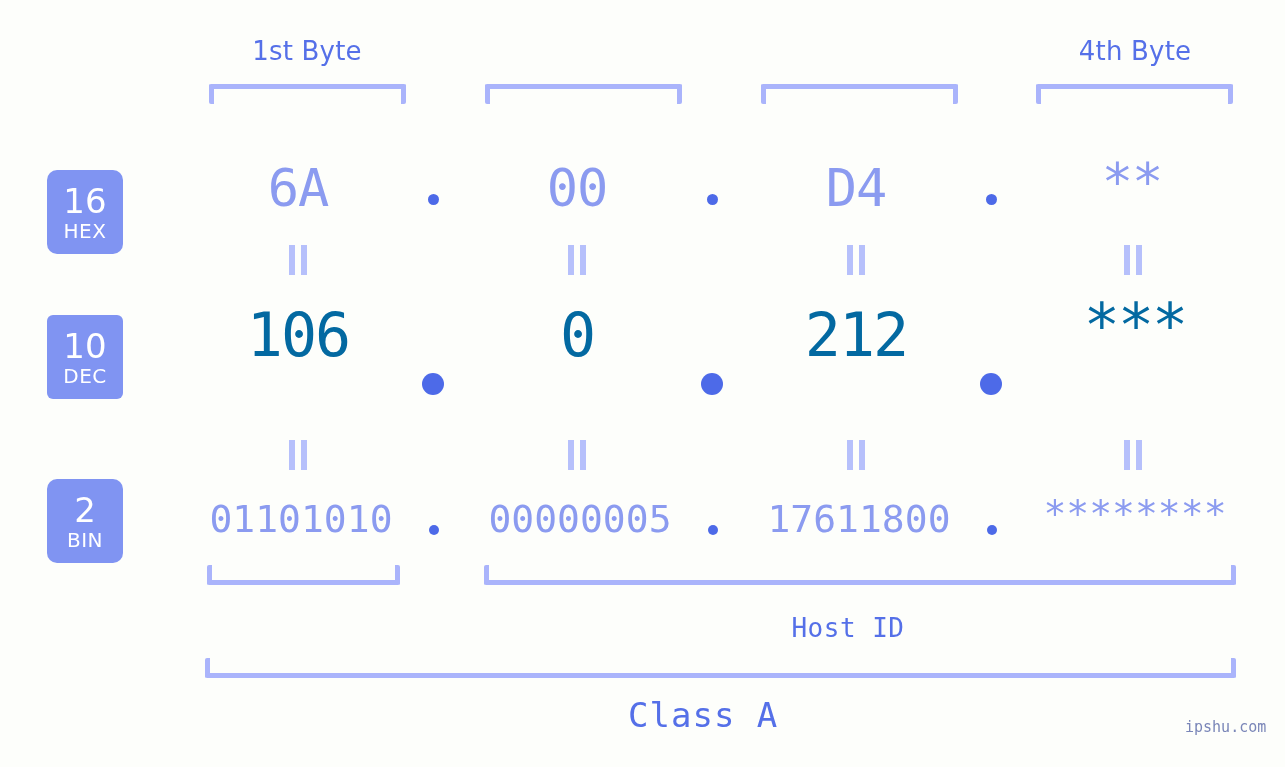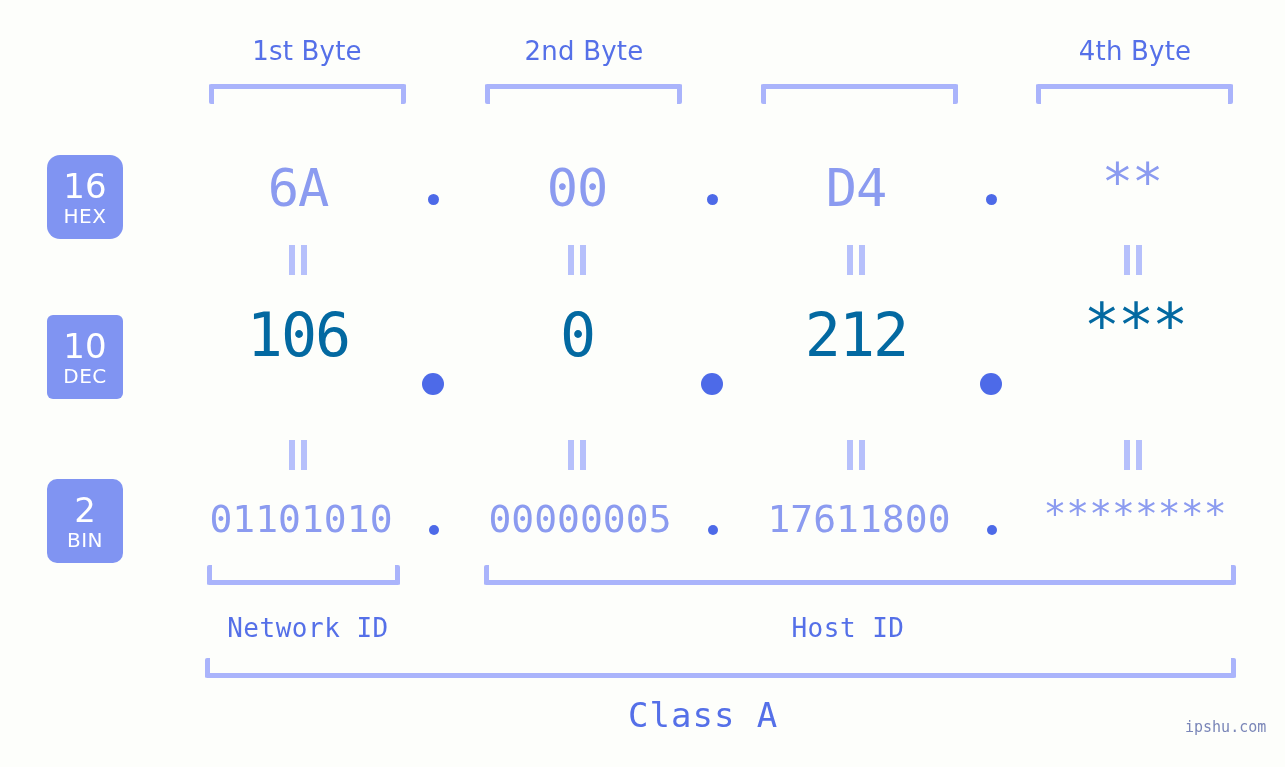--- a/index.html
+++ b/index.html
@@ -156,29 +156,28 @@
     color: #7a86b8;
     white-space: nowrap;
   }
 </style>
 </head>
 <body>
 
 <div id="stage">
 
   <div class="byte-label" style="left:207px; top:36px; width:200px;">1st Byte</div>
-  <div class="byte-label" style="left:486px; top:36px; width:196px;">2nd Byte</div>
   <div class="byte-label" style="left:1037px; top:36px; width:196px;">4th Byte</div>
 
   <div class="bracket-top" style="left:209px; top:84px; width:197px;"></div>
   <div class="bracket-top" style="left:485px; top:84px; width:197px;"></div>
   <div class="bracket-top" style="left:761px; top:84px; width:197px;"></div>
   <div class="bracket-top" style="left:1036px; top:84px; width:197px;"></div>
 
-  <div class="base-badge" style="left:47px; top:155px;border-radius:13px;">
+  <div class="base-badge" style="left:47px; top:170px;">
     <span class="num">16</span>
     <span class="name">HEX</span>
   </div>
 
   <div class="row-hex">
     <div class="val" style="left:198px; top:158px; width:200px;">6A</div>
     <div class="dot dot-sm" style="left:428px; top:194px;"></div>
     <div class="val" style="left:477px; top:158px; width:200px;">00</div>
     <div class="dot dot-sm" style="left:707px; top:194px;"></div>
     <div class="val" style="left:756px; top:158px; width:200px;">D4</div>
@@ -246,21 +245,20 @@
     <div class="val" style="left:477px; top:497px; width:206px;">00000005</div>
     <div class="dot dot-bin" style="left:708px; top:525px;"></div>
     <div class="val" style="left:756px; top:497px; width:206px;">17611800</div>
     <div class="dot dot-bin" style="left:987px; top:525px;"></div>
     <div class="val" style="left:1032px; top:492px; width:206px;">********</div>
   </div>
 
   <div class="bracket-bottom" style="left:207px; top:565px; width:193px;"></div>
   <div class="bracket-bottom" style="left:484px; top:565px; width:752px;"></div>
 
-  <div class="id-label" style="left:204px; top:613px; width:208px;">Network ID</div>
   <div class="id-label" style="left:744px; top:613px; width:208px;">Host ID</div>
 
   <div class="bracket-bottom" style="left:205px; top:658px; width:1031px;"></div>
   <div class="class-label" style="left:628px; top:695px; width:208px;">Class A</div>
 
   <div class="credit" style="left:1185px; top:718px;">ipshu.com</div>
 
 </div>
 
 </body></html>

